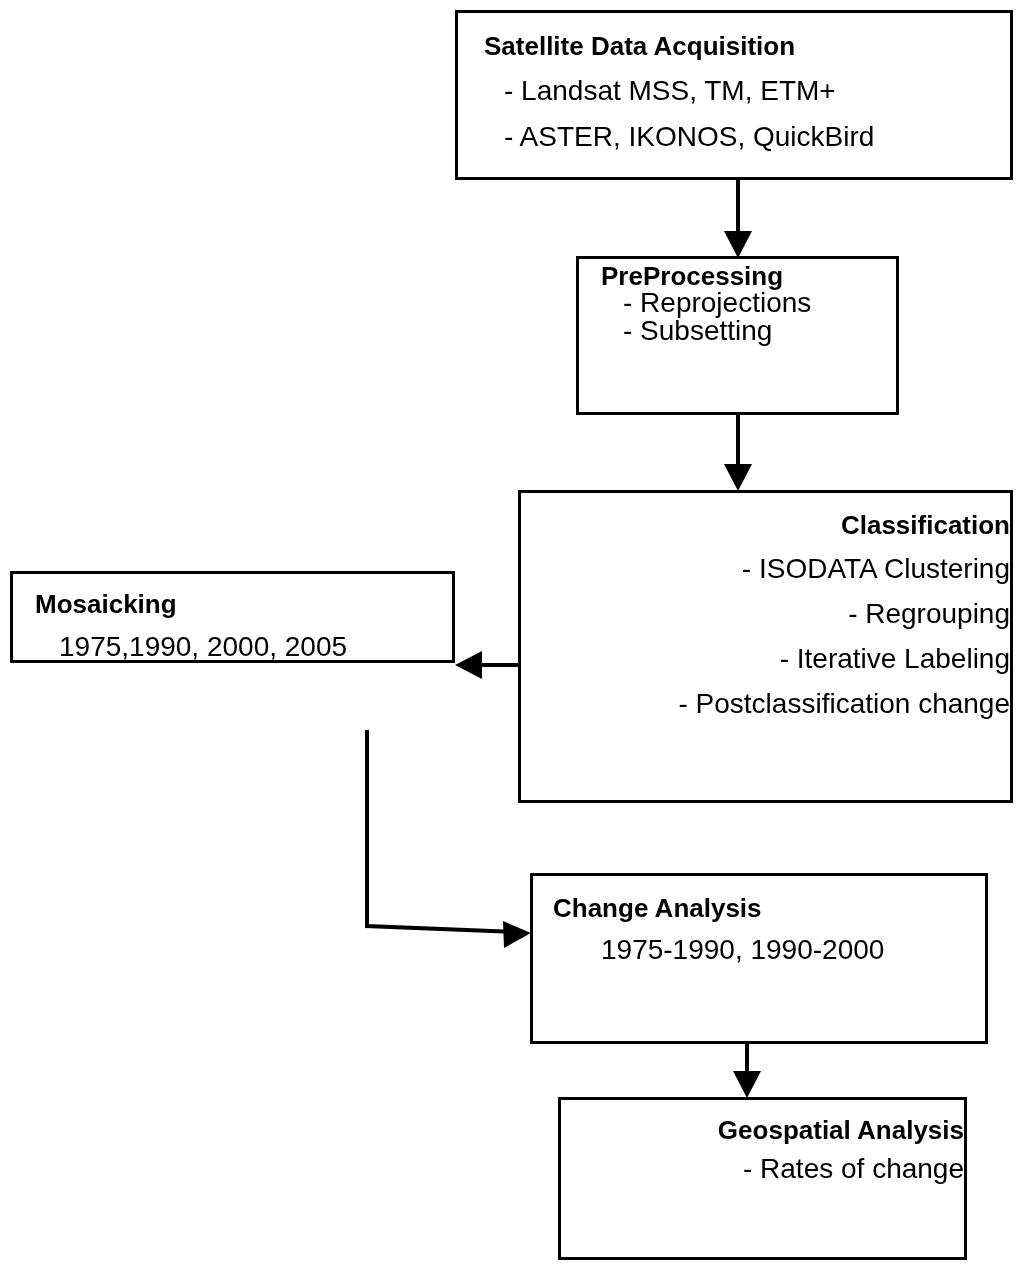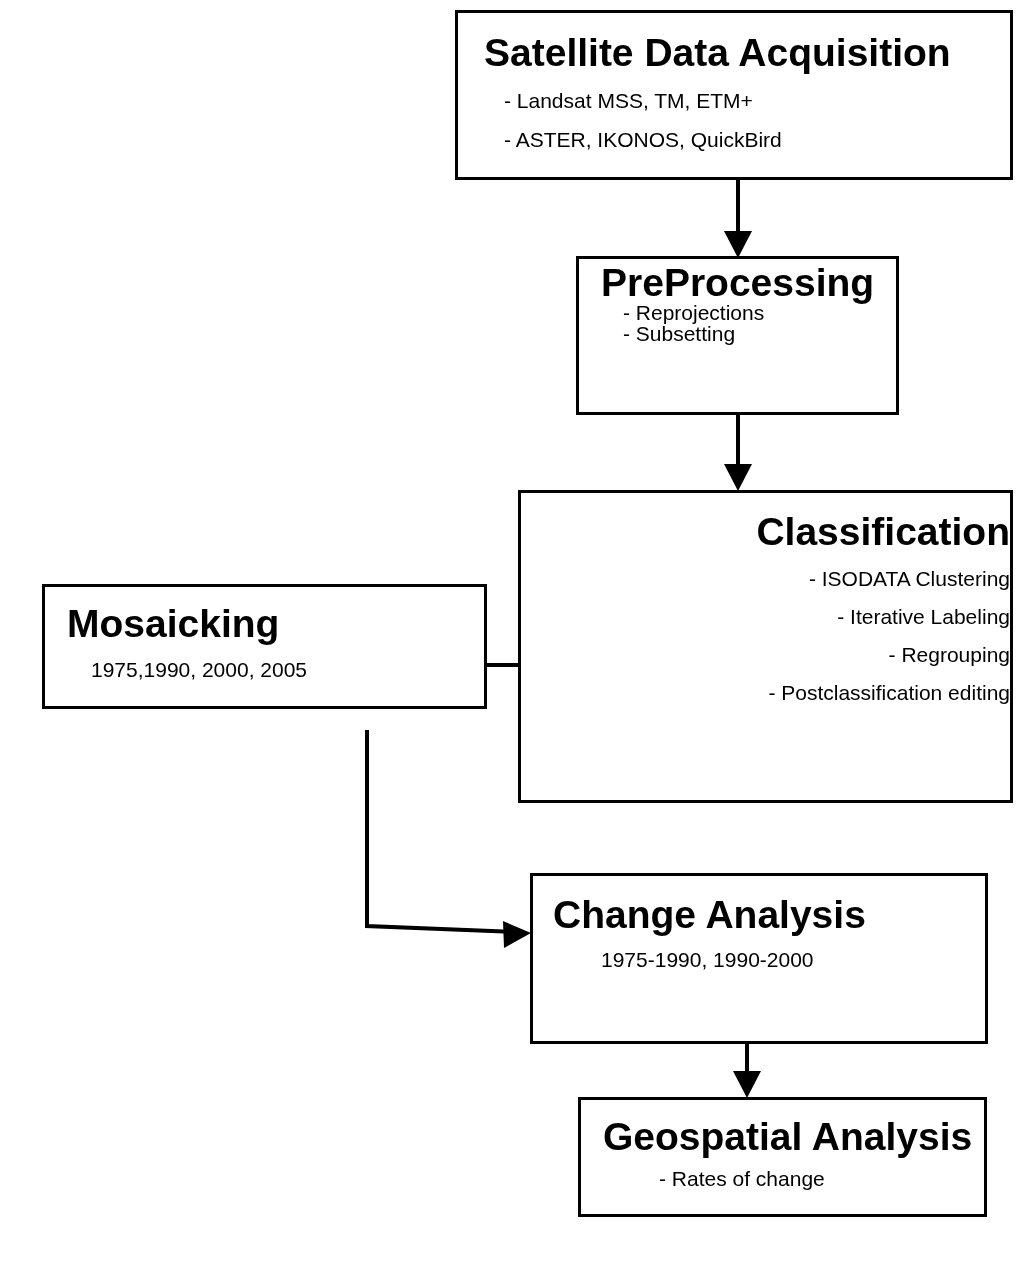--- a/index.html
+++ b/index.html
@@ -18,27 +18,27 @@
   }
   .node {
     position: absolute;
     box-sizing: border-box;
     border: 3px solid #000000;
     background: #ffffff;
     overflow: hidden;
   }
   .node-title {
     font-weight: bold;
-    font-size: 39px;
+    font-size: 26px;
     line-height: 1.0;
     white-space: nowrap;
   }
   .node-line {
     font-weight: normal;
-    font-size: 21px;
+    font-size: 28px;
     line-height: 1.0;
     white-space: nowrap;
   }
   .node-body {
     position: absolute;
     left: 0;
     right: 0;
     top: 0;
   }
 
@@ -48,29 +48,29 @@
   #node-acquisition .node-line { padding-left: 20px; margin-top: 18px; }
 
   #node-preprocessing { left: 576px; top: 256px; width: 323px; height: 159px; }
   #node-preprocessing .node-body { padding-left: 22px; padding-top: 4px; }
   #node-preprocessing .node-line { padding-left: 22px; }
 
   #node-classification { left: 518px; top: 490px; width: 495px; height: 313px; }
   #node-classification .node-body { padding-left: 21px; padding-top: 19px; text-align: right; }
   #node-classification .node-line { padding-left: 29px; margin-top: 17px; }
 
-  #node-mosaicking { left: 10px; top: 584px; width: 445px; height: 125px; margin-left: 32px; }
+  #node-mosaicking { left: 10px; top: 571px; width: 445px; height: 92px; }
   #node-mosaicking .node-body { padding-left: 22px; padding-top: 17px; }
   #node-mosaicking .node-line { padding-left: 24px; margin-top: 16px; }
 
   #node-change { left: 530px; top: 849px; width: 458px; height: 171px; margin-top: 24px; }
   #node-change .node-body { padding-left: 20px; padding-top: 19px; }
   #node-change .node-line { padding-left: 48px; margin-top: 15px; }
 
-  #node-geospatial { left: 578px; top: 1097px; width: 409px; height: 120px; }
+  #node-geospatial { left: 558px; top: 1097px; width: 409px; height: 163px; text-align: right; }
   #node-geospatial .node-body { padding-left: 22px; padding-top: 17px; }
   #node-geospatial .node-line { padding-left: 56px; margin-top: 12px; }
 
   
   #connectors {
     position: absolute;
     left: 0;
     top: 0;
     width: 1024px;
     height: 1273px;
@@ -129,23 +129,23 @@
       <div class="node-title">PreProcessing</div>
       <div class="node-line">- Reprojections</div>
       <div class="node-line">- Subsetting</div>
     </div>
   </div>
 
   <div class="node" id="node-classification">
     <div class="node-body">
       <div class="node-title">Classification</div>
       <div class="node-line">- ISODATA Clustering</div>
+      <div class="node-line">- Regrouping</div>
       <div class="node-line">- Iterative Labeling</div>
-      <div class="node-line">- Regrouping</div>
-      <div class="node-line">- Postclassification editing</div>
+      <div class="node-line">- Postclassification change</div>
     </div>
   </div>
 
   <div class="node" id="node-mosaicking">
     <div class="node-body">
       <div class="node-title">Mosaicking</div>
       <div class="node-line">1975,1990, 2000, 2005</div>
     </div>
   </div>
 

